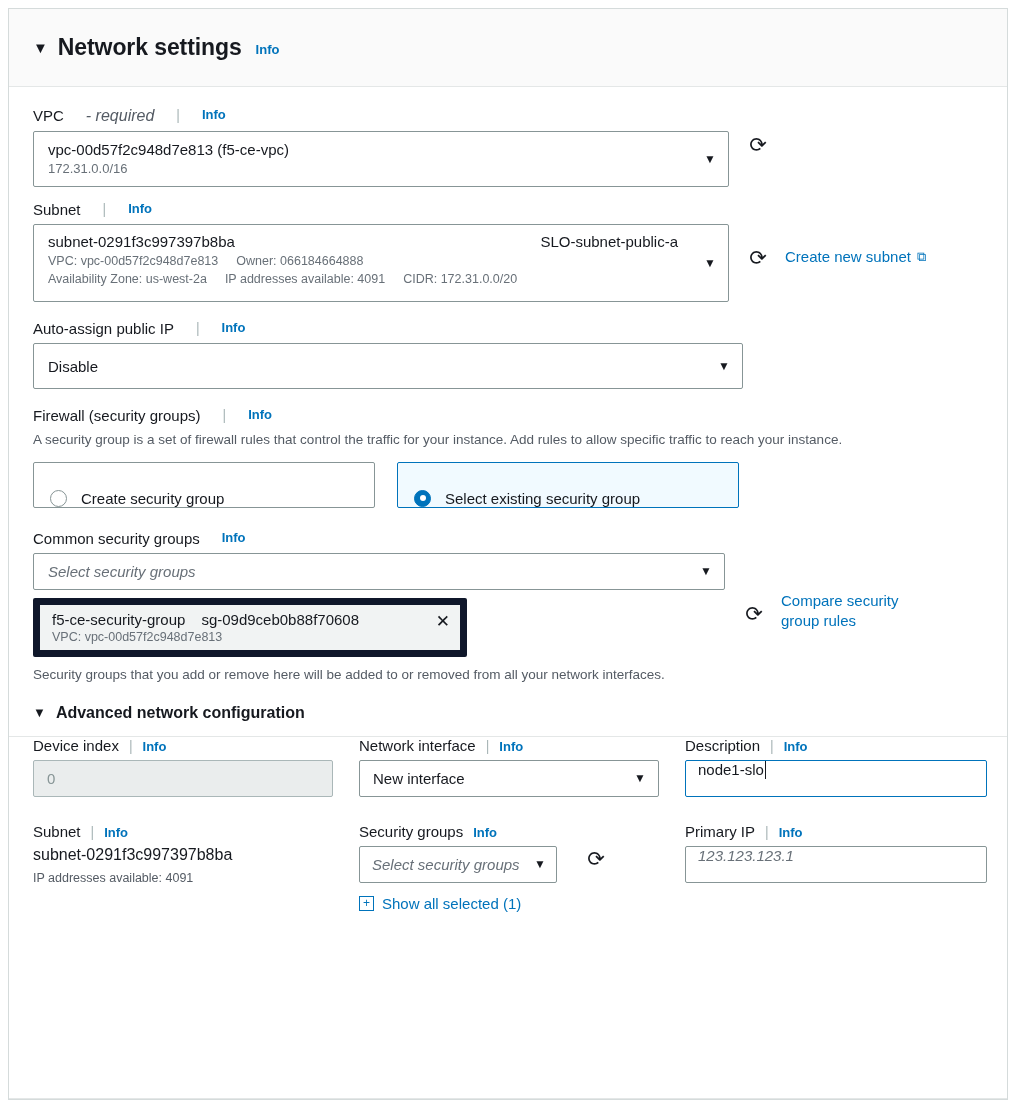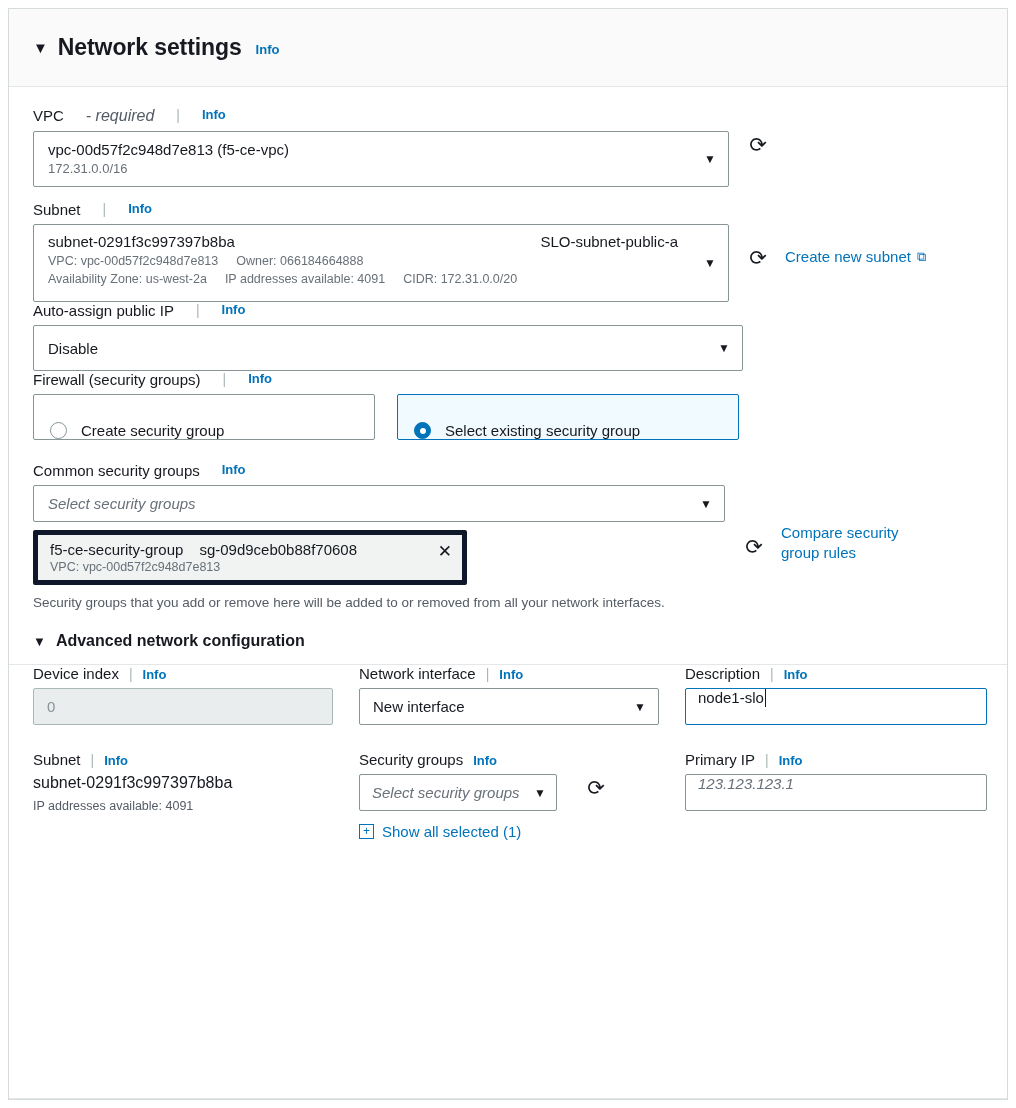--- a/index.html
+++ b/index.html
@@ -247,21 +247,21 @@
   .placeholder {
     font-style: italic;
     color: #687078;
     font-size: 15px;
   }
   .token {
     margin-top: 8px;
     width: 434px;
     min-height: 50px;
     background: #f1f3f3;
-    border: 5px solid #0f172a;
+    border: 7px solid #0f172a;
     border-radius: 2px;
     padding: 6px 12px;
     box-sizing: border-box;
     position: relative;
   }
   .token-main {
     font-size: 15px;
     color: #16191f;
     display: flex;
     gap: 16px;
@@ -412,21 +412,21 @@
     border: 1px solid #0073bb;
     color: #0073bb;
     font-size: 12px;
     line-height: 13px;
     text-align: center;
     box-sizing: border-box;
     display: inline-block;
   }
   .row2 { margin-top: 26px; }
   .mt22 { margin-top: 22px; }
-  .mt18 { }
+  .mt18 { margin-top: 18px; }
   .mt14 { margin-top: 14px; }
   .bottom-rule {
     position: absolute;
     left: 0;
     bottom: 0;
     width: 100%;
     height: 1px;
     background: #e4e7e7;
   }
 </style>
@@ -500,20 +500,21 @@
       <div class="select autoassign-select">
         <span class="select-main">Disable</span>
         <span class="arrow">▼</span>
       </div>
 
       <div class="field-label-row mt18">
         <span class="field-label">Firewall (security groups)</span>
         <span class="sep">|</span>
         <a class="info-link">Info</a>
       </div>
+      <div class="helper-text">A security group is a set of firewall rules that control the traffic for your instance. Add rules to allow specific traffic to reach your instance.</div>
       <div class="radio-row">
         <div class="radio-tile w1">
           <span class="radio-outer"></span>
           <span class="radio-label">Create security group</span>
         </div>
         <div class="radio-tile w2 selected">
           <span class="radio-outer"></span>
           <span class="radio-label">Select existing security group</span>
         </div>
       </div>

